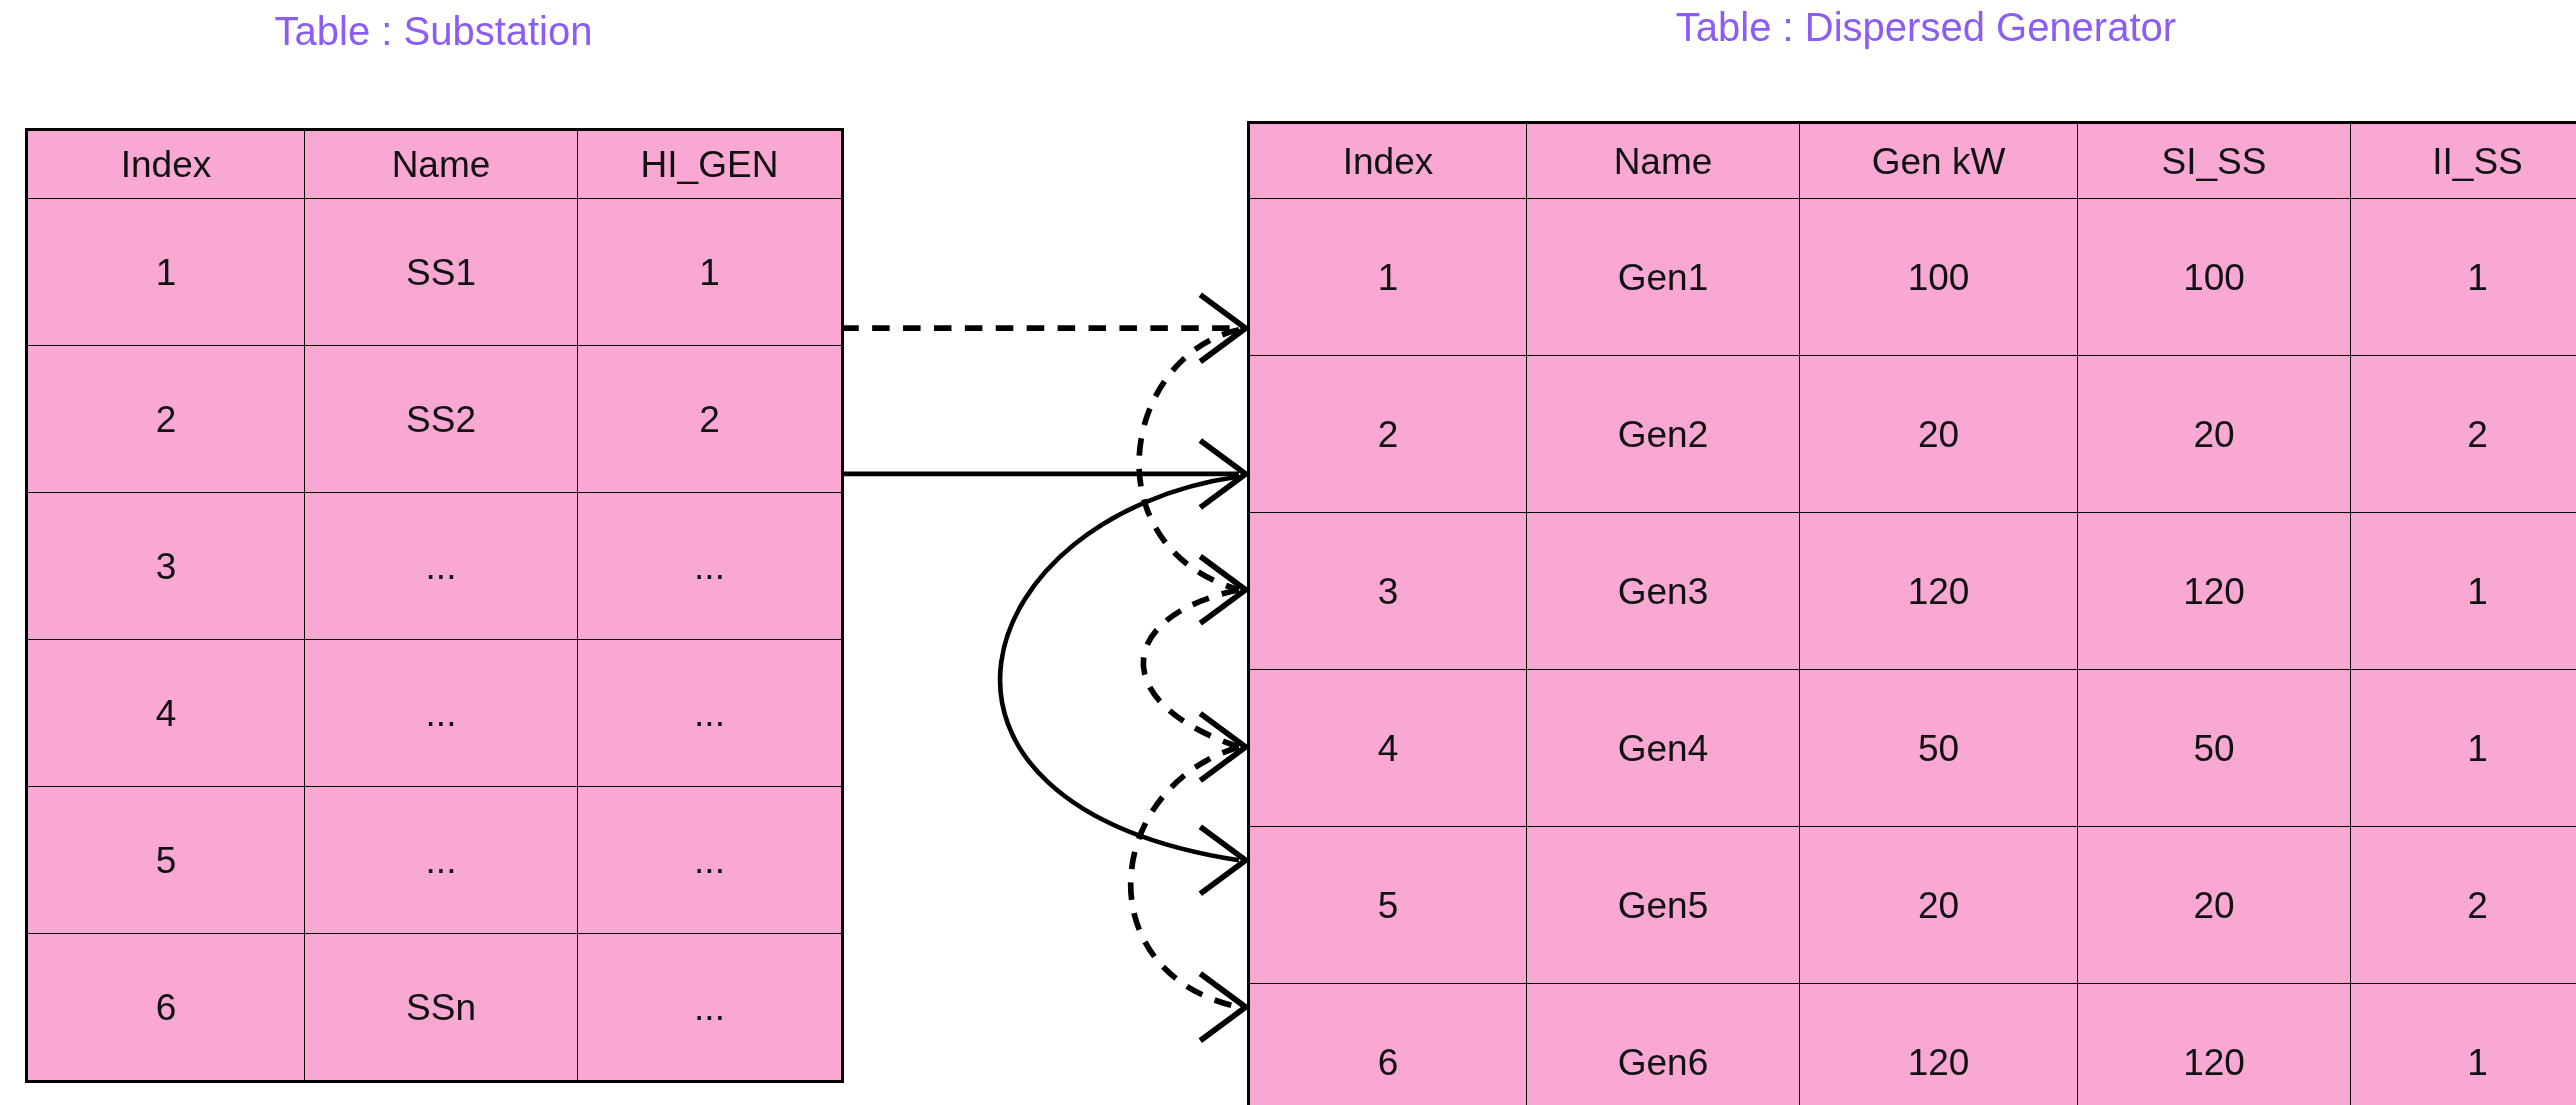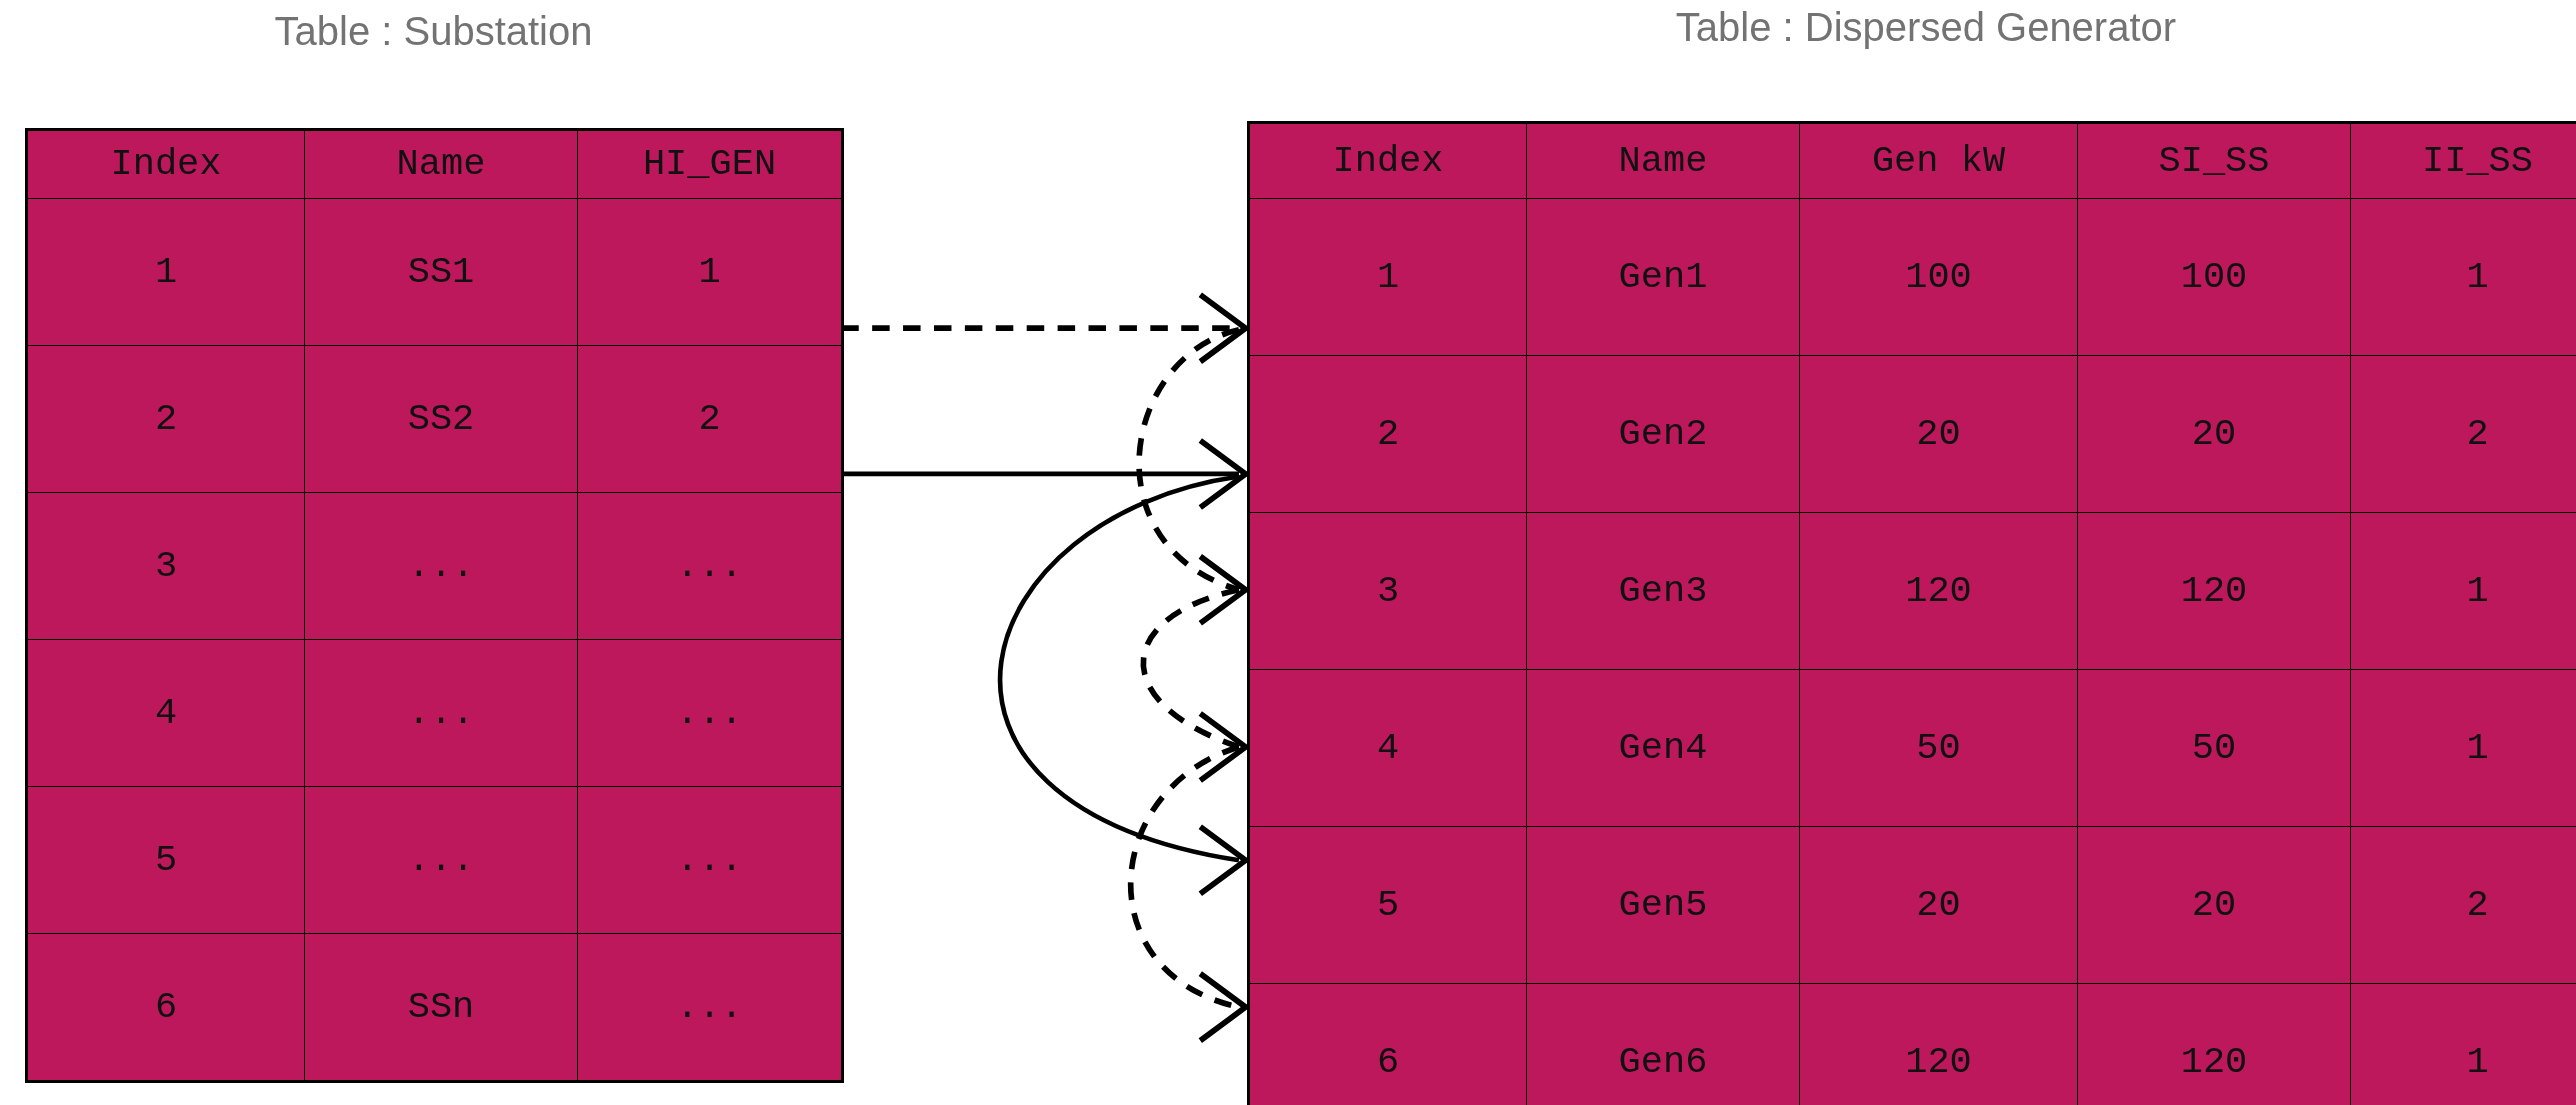--- a/index.html
+++ b/index.html
@@ -6,34 +6,33 @@
   #stage{
     position:relative;
     width:2635px;height:1105px;
     background:#ffffff;
     font-family:"Liberation Sans", sans-serif;
     overflow:hidden;
   }
   .ttl{
     position:absolute;
     font-size:40px;
-    color:#737373;
+    color:#8b5cf6;
     white-space:nowrap;
     text-align:center;
     letter-spacing:0px;
   }
   #title-left{ left:25px; top:9.3px; width:817px; }
   #title-right{ left:1247px; top:5.2px; width:1358px; }
 
   table.grid{
     position:absolute;
     border-collapse:collapse;
     table-layout:fixed;
-    background:#be185d;
-    font-family:Liberation Mono, monospace;
+    background:#f9a8d4;
   }
   table.grid td{
     border:1.5px solid #000000;
     text-align:center;
     vertical-align:middle;
     font-size:37px;
     color:#111111;
     padding:0;
     line-height:1.0;
     white-space:nowrap;

